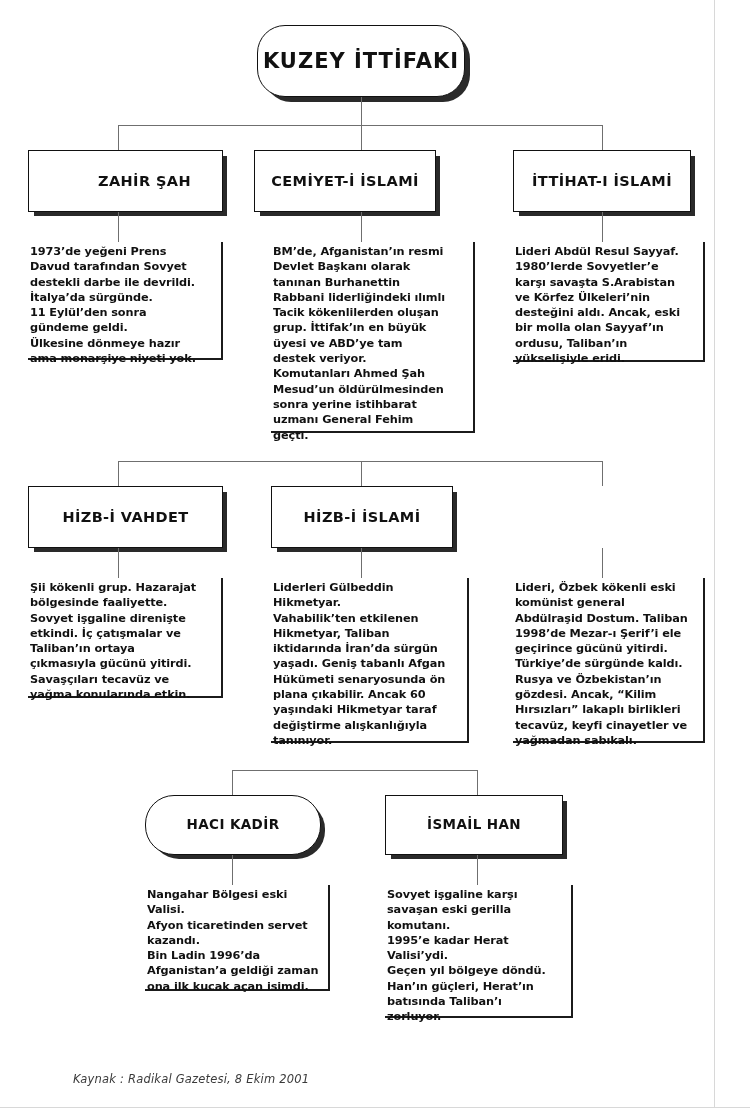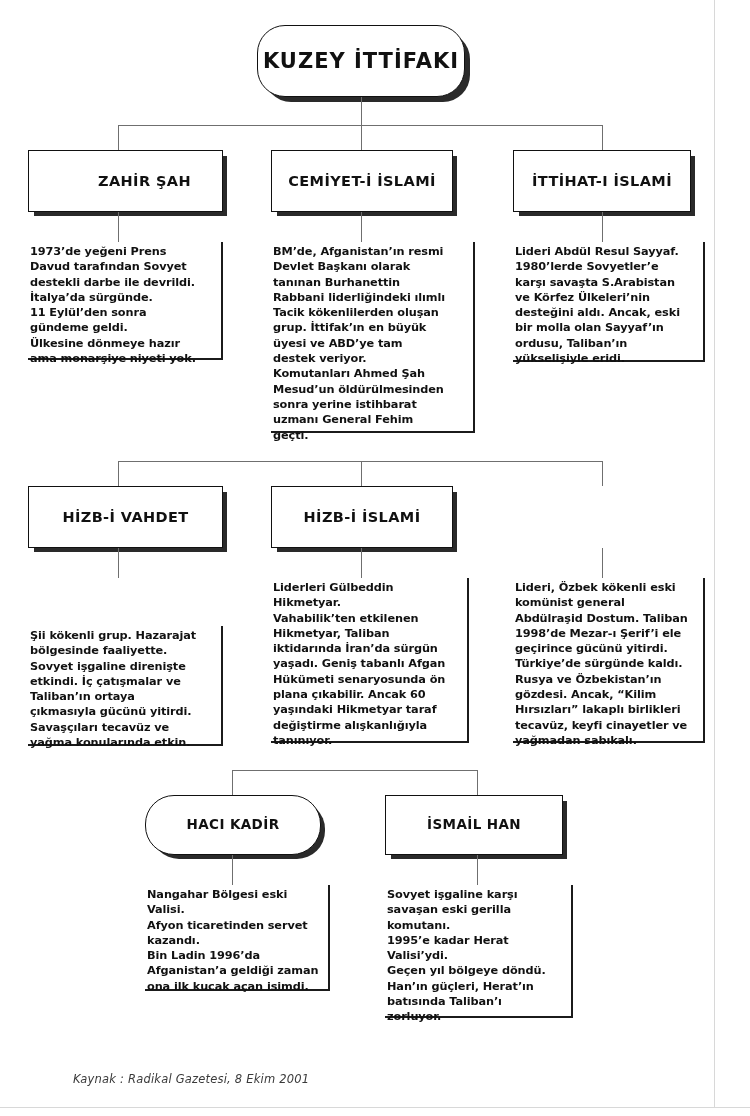--- a/index.html
+++ b/index.html
@@ -91,21 +91,21 @@
     <p>1973’de yeğeni Prens
 Davud tarafından Sovyet
 destekli darbe ile devrildi.
 İtalya’da sürgünde.
 11 Eylül’den sonra
 gündeme geldi.
 Ülkesine dönmeye hazır
 ama monarşiye niyeti yok.</p>
   </div>
 
-  <div class="node lvl1" style="left:271px;top:150px;width:182px;height:62px;">
+  <div class="node lvl1" style="left:254px;top:150px;width:182px;height:62px;">
     <span class="node-title">CEMİYET-İ İSLAMİ</span>
   </div>
   <div class="vline" style="left:361px;top:212px;height:30px;"></div>
   <div class="desc" style="left:271px;top:242px;width:204px;height:191px;">
     <p>BM’de, Afganistan’ın resmi
 Devlet Başkanı olarak
 tanınan Burhanettin
 Rabbani liderliğindeki ılımlı
 Tacik  kökenlilerden oluşan
 grup. İttifak’ın en büyük
@@ -135,21 +135,21 @@
 
   <div class="hline" style="left:118px;top:461px;width:485px;"></div>
   <div class="vline" style="left:118px;top:461px;height:25px;"></div>
   <div class="vline" style="left:361px;top:461px;height:25px;"></div>
   <div class="vline" style="left:602px;top:461px;height:25px;"></div>
 
   <div class="node lvl2" style="left:28px;top:486px;width:195px;height:62px;">
     <span class="node-title">HİZB-İ VAHDET</span>
   </div>
   <div class="vline" style="left:118px;top:548px;height:30px;"></div>
-  <div class="desc" style="left:28px;top:578px;width:195px;height:120px;margin-top:48px;">
+  <div class="desc" style="left:28px;top:578px;width:195px;height:120px;">
     <p>Şii kökenli grup. Hazarajat
 bölgesinde faaliyette.
 Sovyet işgaline direnişte
 etkindi. İç çatışmalar ve
 Taliban’ın ortaya
 çıkmasıyla gücünü yitirdi.
 Savaşçıları tecavüz ve
 yağma konularında etkin.</p>
   </div>
 

